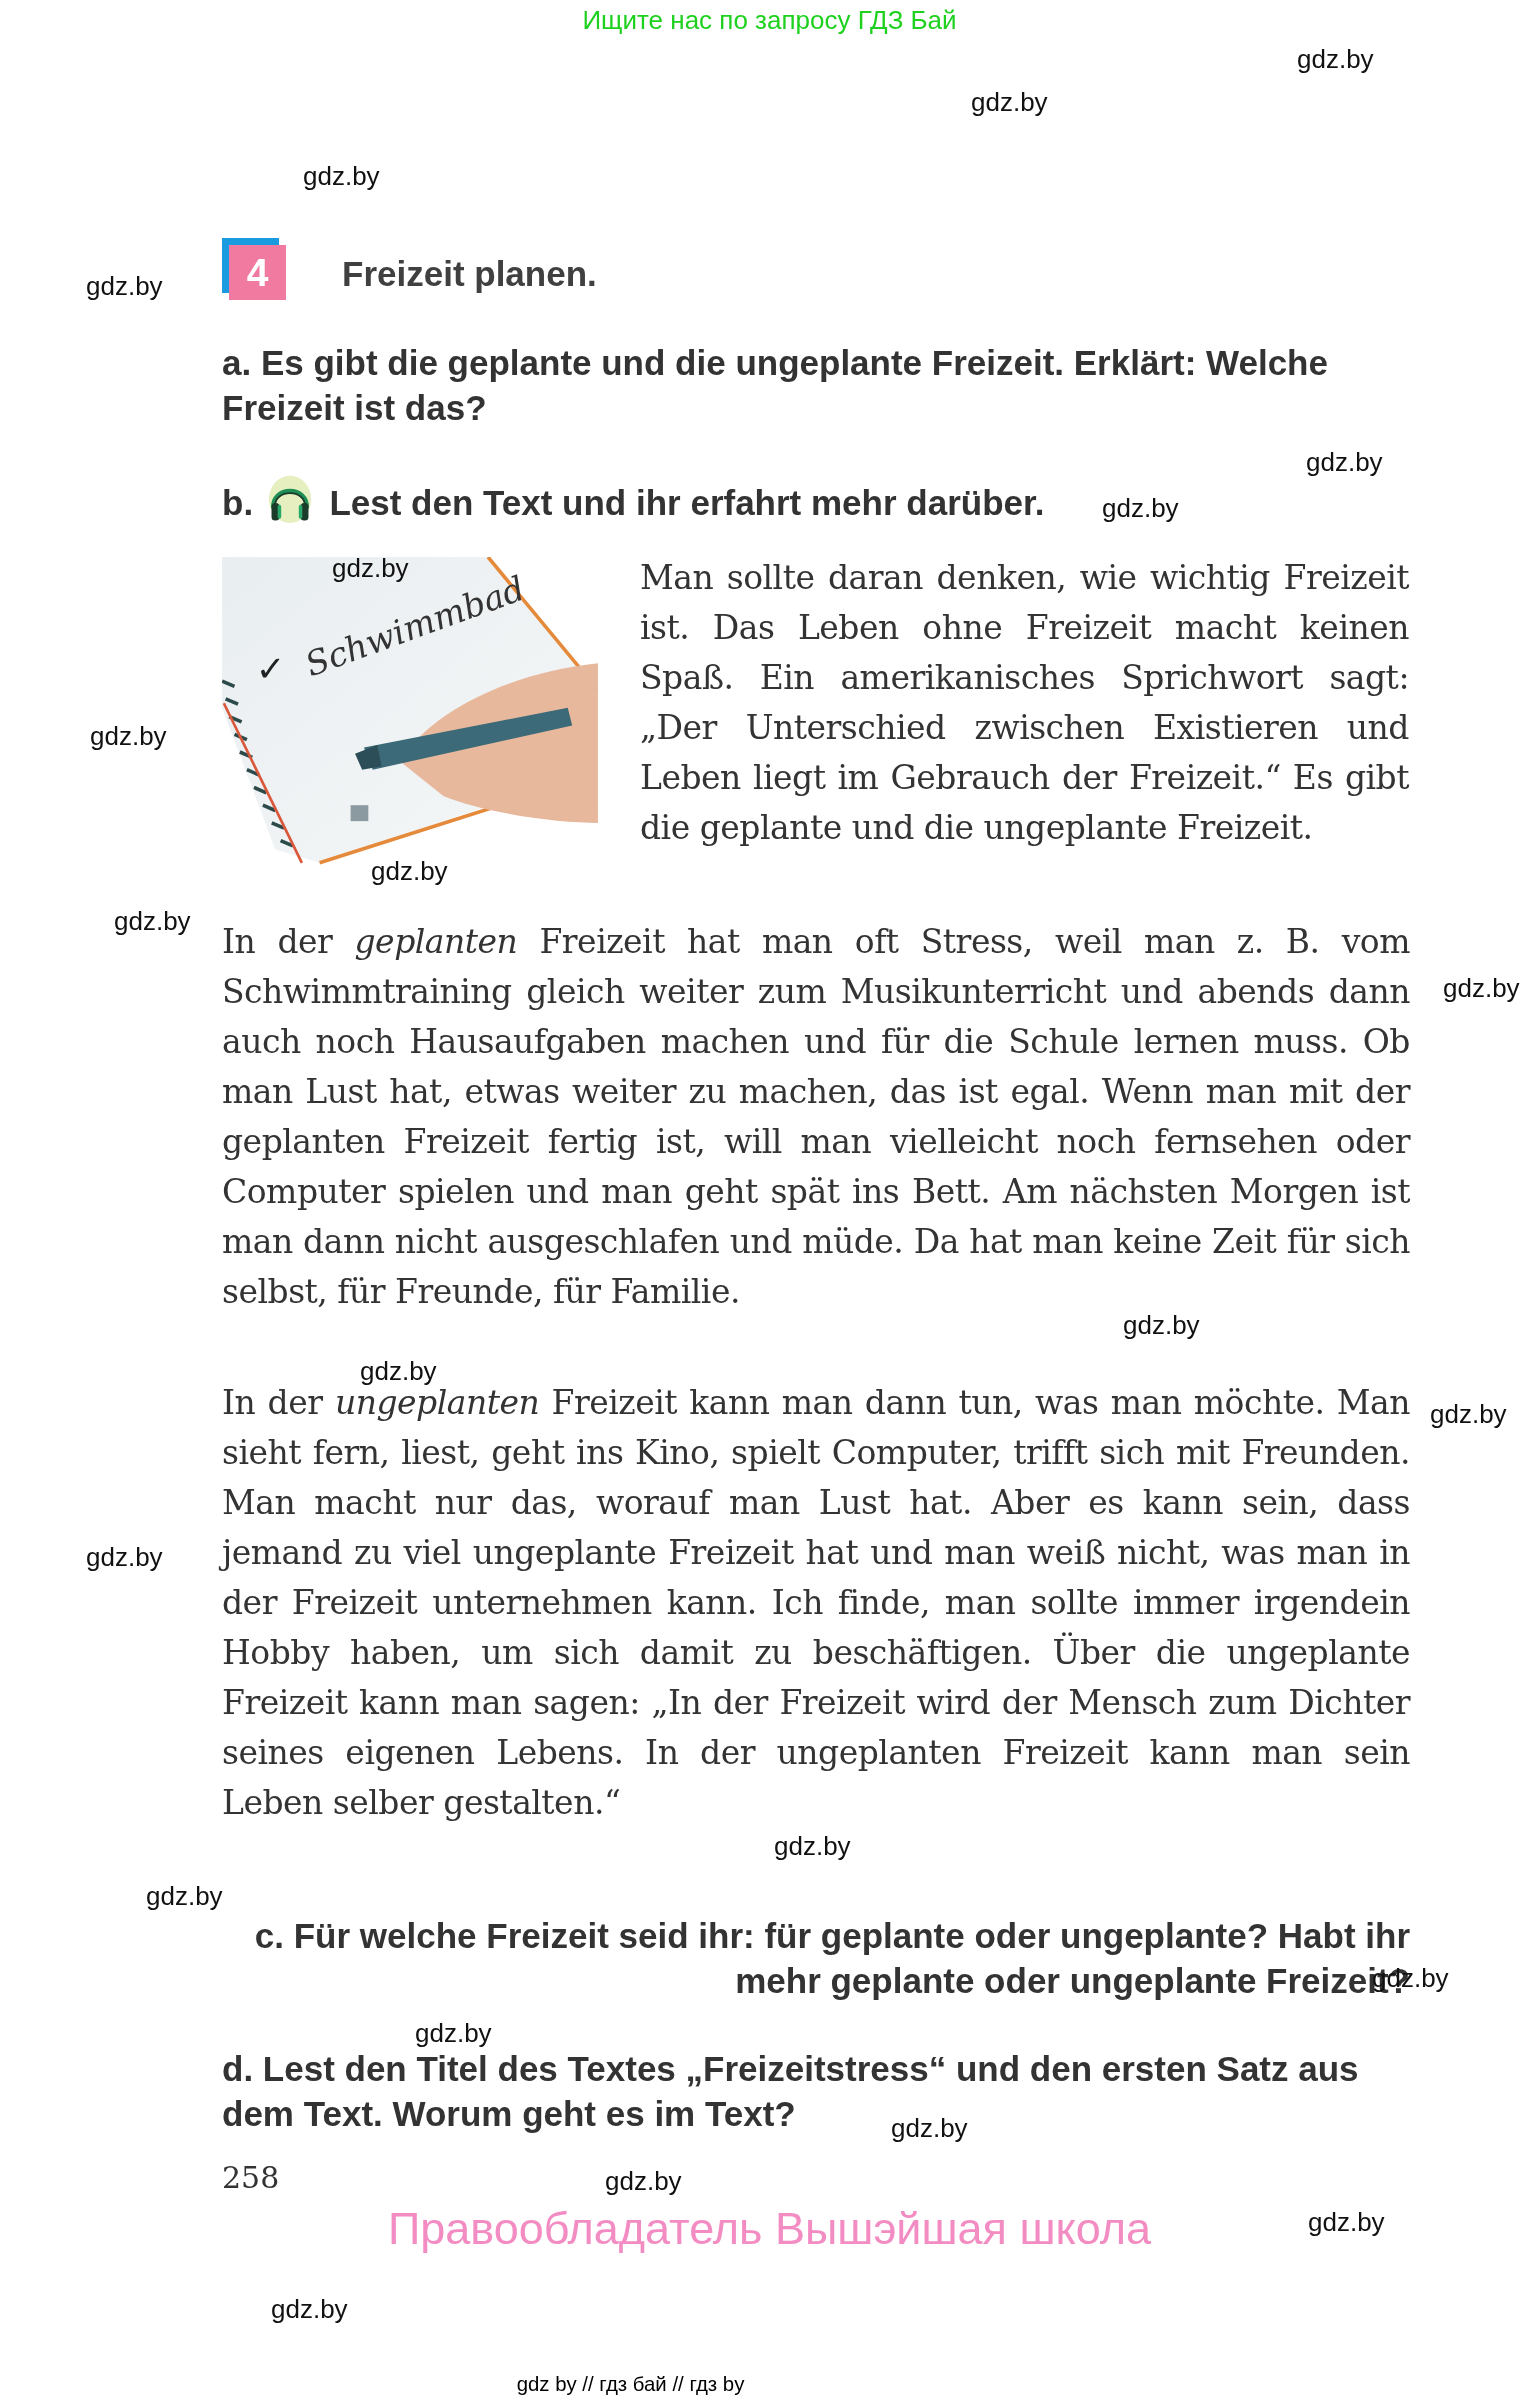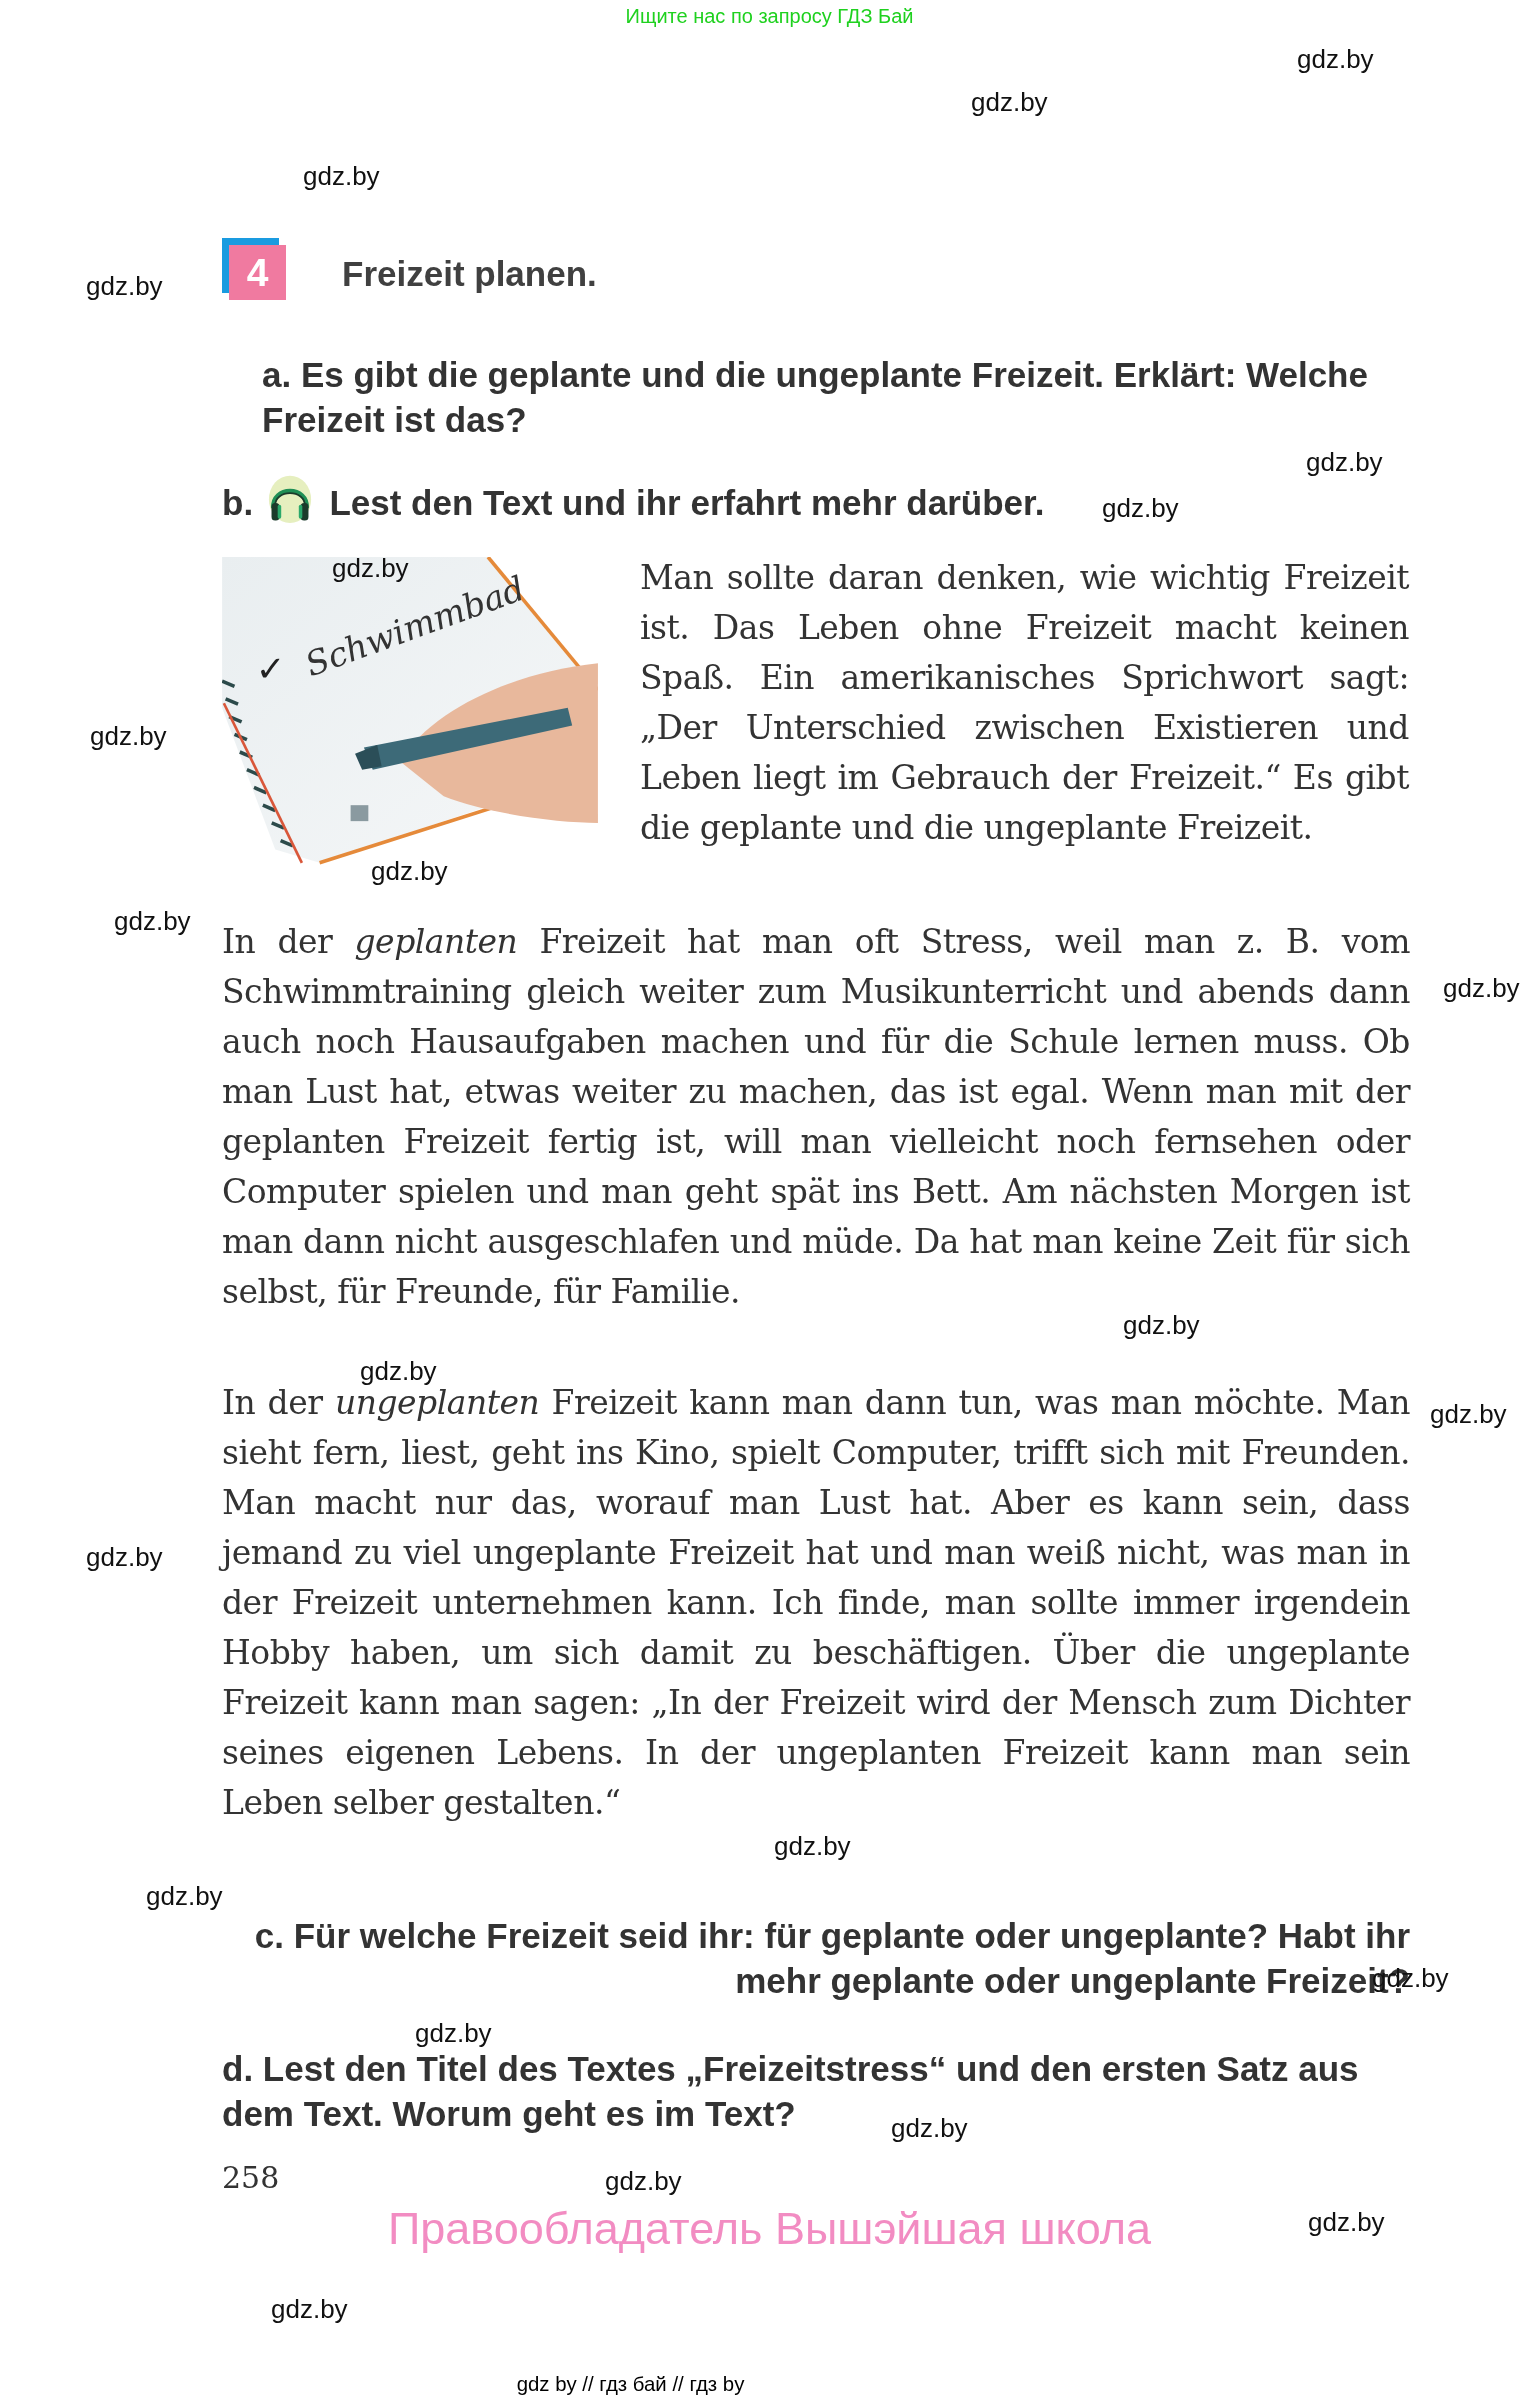--- a/index.html
+++ b/index.html
@@ -1,18 +1,18 @@
 <!DOCTYPE html>
 <html style="font-size:14px"><head>
 <meta charset="utf-8">
 <style>
   html, body { margin:0; padding:0; background:#ffffff; }
   body { width:1539px; height:2401px; position:relative; overflow:hidden; font-family:"Liberation Sans", sans-serif; }
   .abs { position:absolute; }
-  .top-banner { left:0; width:1539px; top:5.3px; text-align:center; color:#1fd11f; font-size:20px; font-family:"Liberation Sans", sans-serif; }
+  .top-banner { left:0; width:1539px; top:5.3px; text-align:center; color:#1fd11f; font-size:26px; font-family:"Liberation Sans", sans-serif; }
   .wm { color:#111; font-size:26px; font-family:Liberation Sans, sans-serif; white-space:nowrap; }
   .task-badge-back { left:222px; top:238px; width:57px; height:55px; background:#1a9be0; }
   .task-badge { left:229px; top:245px; width:57px; height:55px; background:#f07aa0; color:#fff; font-weight:bold; font-size:39px; text-align:center; line-height:55px; font-family:"Liberation Sans", sans-serif; }
   .task-title { left:328px; top:254px; font-size:35px; font-weight:bold; color:#404040;margin-left:14px; }
   .q { left:222px; width:1188px; font-size:35px; font-weight:bold; color:#333; line-height:45px; }
   .body-text { font-family:"DejaVu Serif", serif; color:#333; font-size:33px; line-height:50px; text-align:justify; letter-spacing:-0.5px; }
   .body-text em { font-style:italic;margin-top:12px; }
   .headphone { display:inline-block; width:48px; height:51px; vertical-align:-8.9px; margin:0 5.3px 0 3.5px; }
   .notebook { left:222px; top:557px; width:376px; height:312px; }
   .page-num { left:222px; top:2160px; font-family:"DejaVu Serif", serif; font-size:30px; color:#333; }
@@ -21,21 +21,21 @@
 </style>
 </head>
 <body>
 
 <div class="abs top-banner">Ищите нас по запросу ГДЗ Бай</div>
 
 <div class="abs task-badge-back"></div>
 <div class="abs task-badge">4</div>
 <div class="abs task-title">Freizeit planen.</div>
 
-<div class="abs q" style="top:352px;margin-left:40px;">a. Es gibt die geplante und die ungeplante Freizeit. Erklärt: Welche Freizeit ist das?</div>
+<div class="abs q" style="top:340px;">a. Es gibt die geplante und die ungeplante Freizeit. Erklärt: Welche Freizeit ist das?</div>
 
 <div class="abs q" style="top:473px;">
   <span>b.</span>
   <span class="headphone">
     <svg width="48" height="51" viewBox="0 0 54 58">
       <ellipse cx="27" cy="30" rx="24" ry="27" fill="#e6efbf"></ellipse>
       <path d="M8 40 C6 14 48 14 46 40" fill="none" stroke="#1f8f55" stroke-width="5"></path>
       <path d="M10 38 C9 18 45 18 44 38" fill="none" stroke="#1b3b2b" stroke-width="2"></path>
       <rect x="6" y="34" width="9" height="20" rx="4" fill="#1b3b2b"></rect>
       <rect x="39" y="34" width="9" height="20" rx="4" fill="#1b3b2b"></rect>

